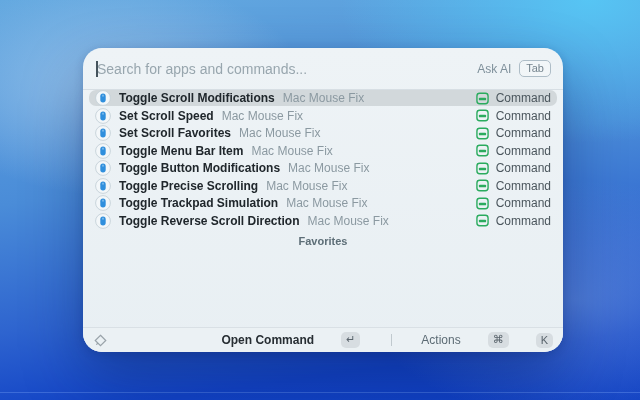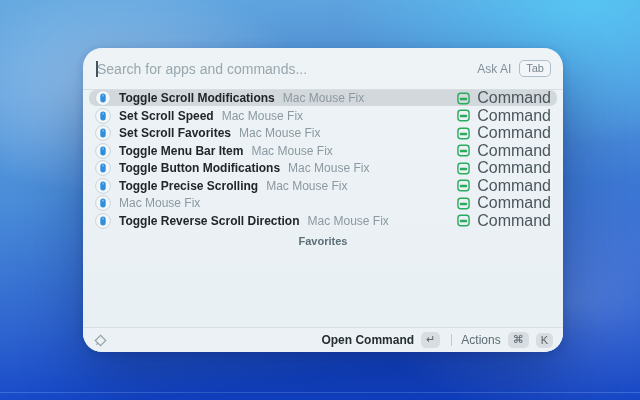--- a/index.html
+++ b/index.html
@@ -53,29 +53,29 @@
   .row {
     display:flex; align-items:center; height:16px; margin-bottom:1.5px;
     padding:0 6px; border-radius:7px;
   }
   .row.selected { background:#d2d8db; }
   .app-icon { width:16px; height:16px; flex:0 0 16px; display:flex; }
   .title { font-size:12px; font-weight:600; color:#20272c; margin-left:8px; white-space:nowrap; }
   .subtitle { font-size:12px; color:#8b99a1; margin-left:8px; white-space:nowrap; }
   .spacer { flex:1; }
   .accessory-icon { width:13px; height:13px; display:flex; margin-right:7px; }
-  .accessory { font-size:16px; color:#4b565d; white-space:nowrap; }
+  .accessory { font-size:12px; color:#4b565d; white-space:nowrap; }
 
   
   .footer {
     flex:0 0 25px; display:flex; align-items:center; padding:0 10px;
     border-top:1px solid rgba(55,80,95,0.10); background:#ebf1f4;
   }
   .footer-logo { width:15px; height:15px; display:flex; opacity:0.85; }
-  .footer-right { margin-left:auto; display:flex; align-items:center; }
+  .footer-right { margin-left:auto; display:flex; align-items:center;gap:20px; }
   .open-cmd { font-size:12px; font-weight:600; color:#272e33; }
   .key-badge {
     font-size:11px; color:#59646c; background:#d7dde1; border-radius:5px;
     padding:1px 5px 2px; margin-left:7px; min-width:14px; text-align:center; white-space:nowrap;
   }
   .foot-divider { width:1px; height:12px; background:rgba(40,60,75,0.22); margin:0 9px 0 11px; }
   .actions-label { font-size:12px; color:#5c6b74; }
 </style>
 </head>
 <body>
@@ -214,20 +214,21 @@
     </div>
 
     <div class="row">
       <span class="app-icon">
         <svg width="16" height="16" viewBox="0 0 16 16">
             <circle cx="8" cy="8" r="7.4" fill="#f3f7f9" stroke="#c5d1d8" stroke-width="0.9"></circle>
             <rect x="5.3" y="3.5" width="5.4" height="9" rx="2.7" fill="#2f8fdd"></rect>
             <rect x="7.55" y="4.5" width="0.9" height="2.3" rx="0.45" fill="#c4e2f6"></rect>
           </svg>
       </span>
+      <span class="title">Toggle Trackpad Simulation</span>
       <span class="subtitle">Mac Mouse Fix</span>
       <span class="spacer"></span>
       <span class="accessory-icon">
         <svg width="13" height="13" viewBox="0 0 14 14">
             <rect x="1" y="1.4" width="12" height="11.2" rx="3" fill="none" stroke-width="1.5" stroke="#2aab5e"></rect>
             <rect x="3.1" y="6.1" width="7.8" height="2.9" rx="1" fill="#2aab5e"></rect>
           </svg>
       </span>
       <span class="accessory">Command</span>
     </div>

